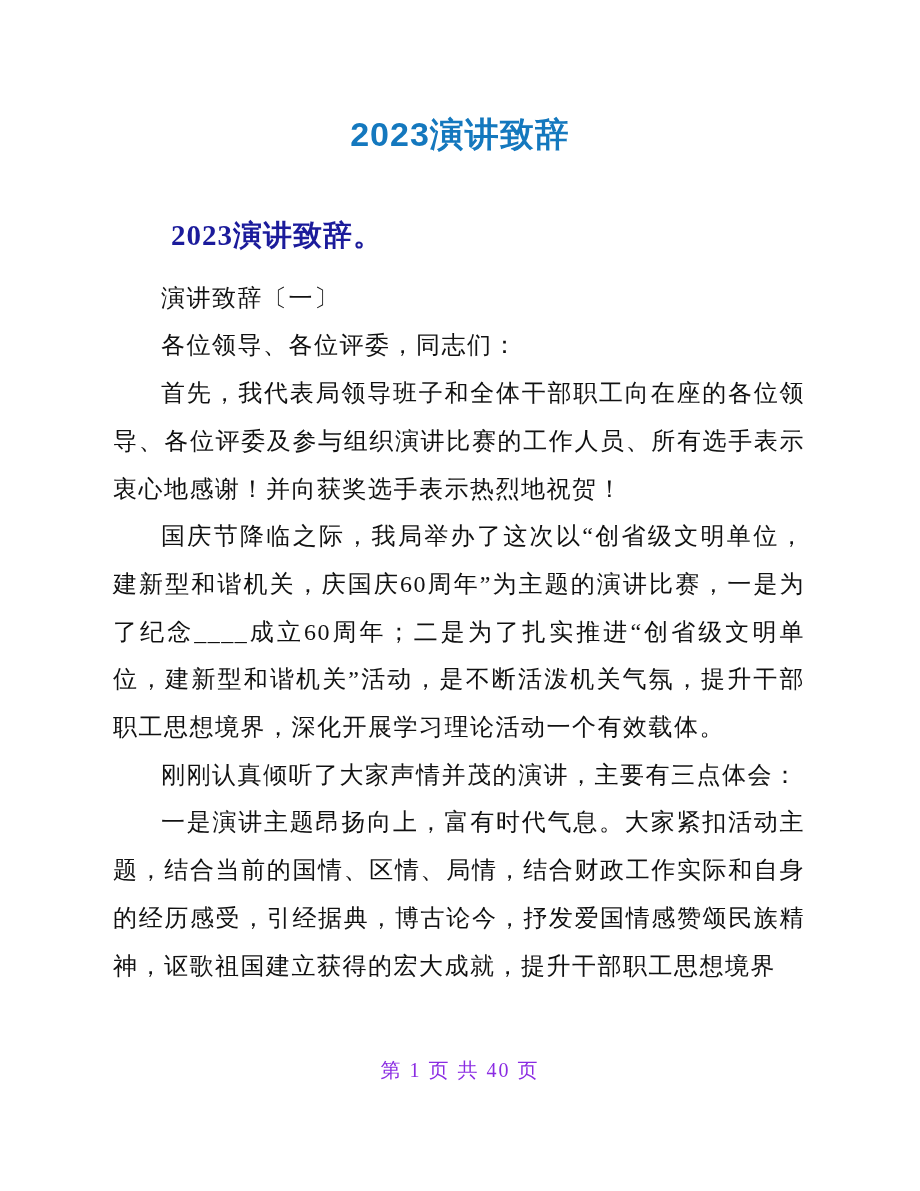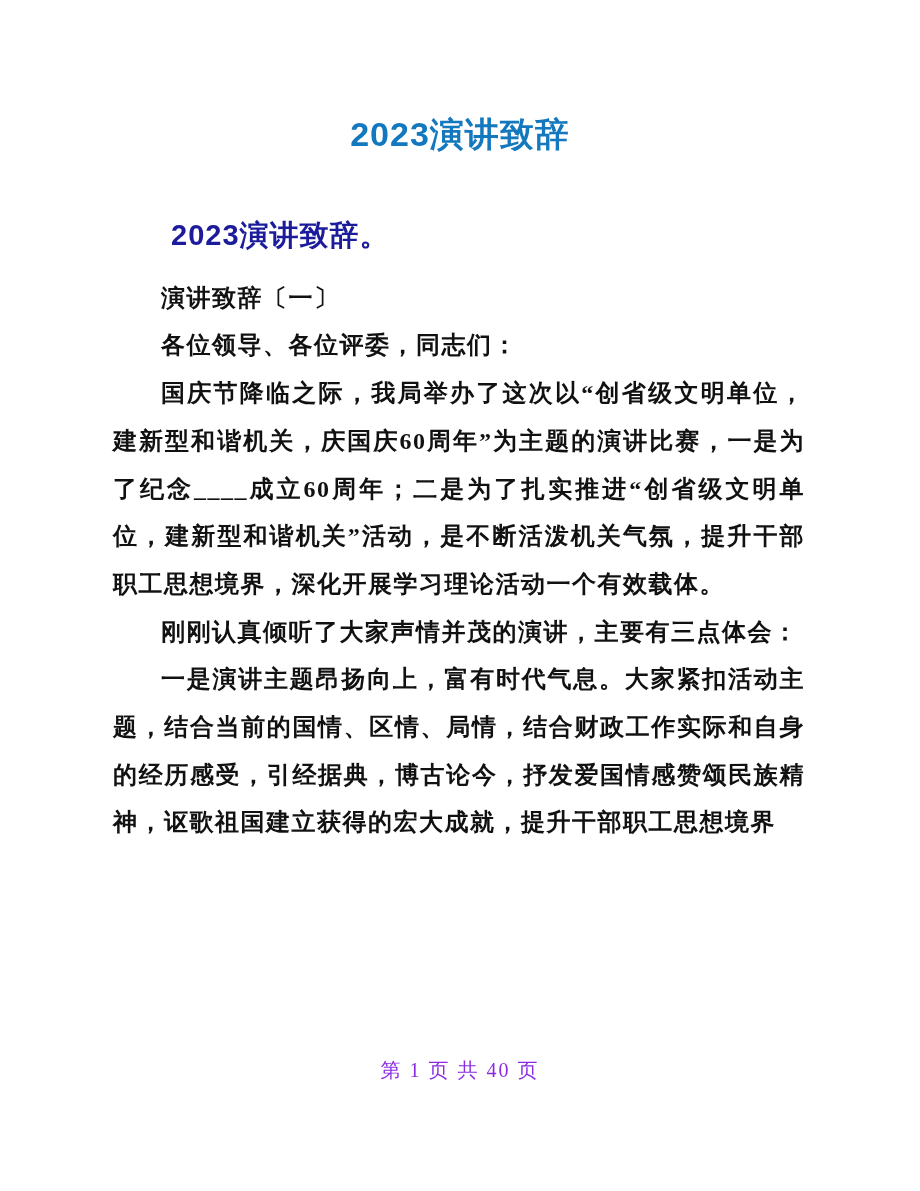--- a/index.html
+++ b/index.html
@@ -22,31 +22,30 @@
     font-family: "Liberation Sans", "DejaVu Sans", sans-serif;
     font-weight: bold;
     font-size: 34px;
     line-height: 1.1;
     color: var(--title-color, #1478be);
     letter-spacing: 1px;
   }
   .doc-subtitle {
     margin: 66px 115px 7px 113px;
     text-indent: 2em;
-    font-family: Liberation Sans, sans-serif;
+    font-family: Liberation Serif, serif;
     font-weight: bold;
     font-size: 29px;
     line-height: 1.15;
     color: var(--subtitle-color, #1b1b9b);
     letter-spacing: 1px;
   }
   .doc-body {
     margin: 22px 115px 0 113px;
     color: var(--body-color, #111111);
-    font-weight: bold;
   }
   .doc-body p {
     margin: 0;
     font-size: 24px;
     line-height: 47.7px;
     letter-spacing: 1.5px;
     text-indent: 2em;
     text-align: justify;
     text-justify: inter-character;
   }
@@ -66,20 +65,21 @@
 
 <div class="page">
 
   <h1 class="doc-title">2023演讲致辞</h1>
 
   <h2 class="doc-subtitle">2023演讲致辞。</h2>
 
   <div class="doc-body">
     <p>演讲致辞〔一〕</p>
     <p>各位领导、各位评委，同志们：</p>
+    <p>首先，我代表局领导班子和全体干部职工向在座的各位领导、各位评委及参与组织演讲比赛的工作人员、所有选手表示衷心地感谢！并向获奖选手表示热烈地祝贺！</p>
     <p>国庆节降临之际，我局举办了这次以“创省级文明单位，建新型和谐机关，庆国庆60周年”为主题的演讲比赛，一是为了纪念____成立60周年；二是为了扎实推进“创省级文明单位，建新型和谐机关”活动，是不断活泼机关气氛，提升干部职工思想境界，深化开展学习理论活动一个有效载体。</p>
     <p>刚刚认真倾听了大家声情并茂的演讲，主要有三点体会：</p>
     <p>一是演讲主题昂扬向上，富有时代气息。大家紧扣活动主题，结合当前的国情、区情、局情，结合财政工作实际和自身的经历感受，引经据典，博古论今，抒发爱国情感赞颂民族精神，讴歌祖国建立获得的宏大成就，提升干部职工思想境界</p>
   </div>
 
   <div class="page-footer">
     <span>第 1 页 共 40 页</span>
   </div>
 
 </div>

